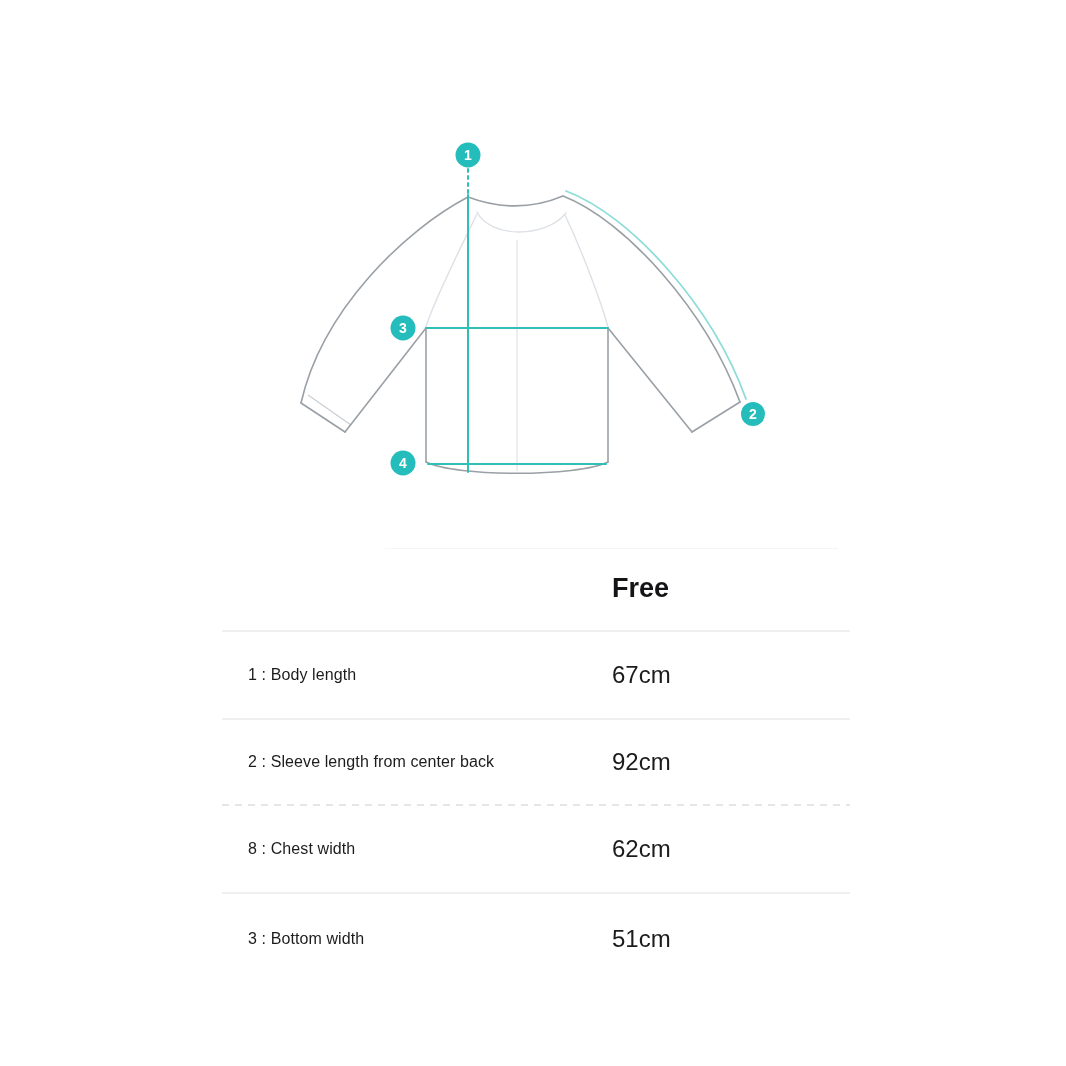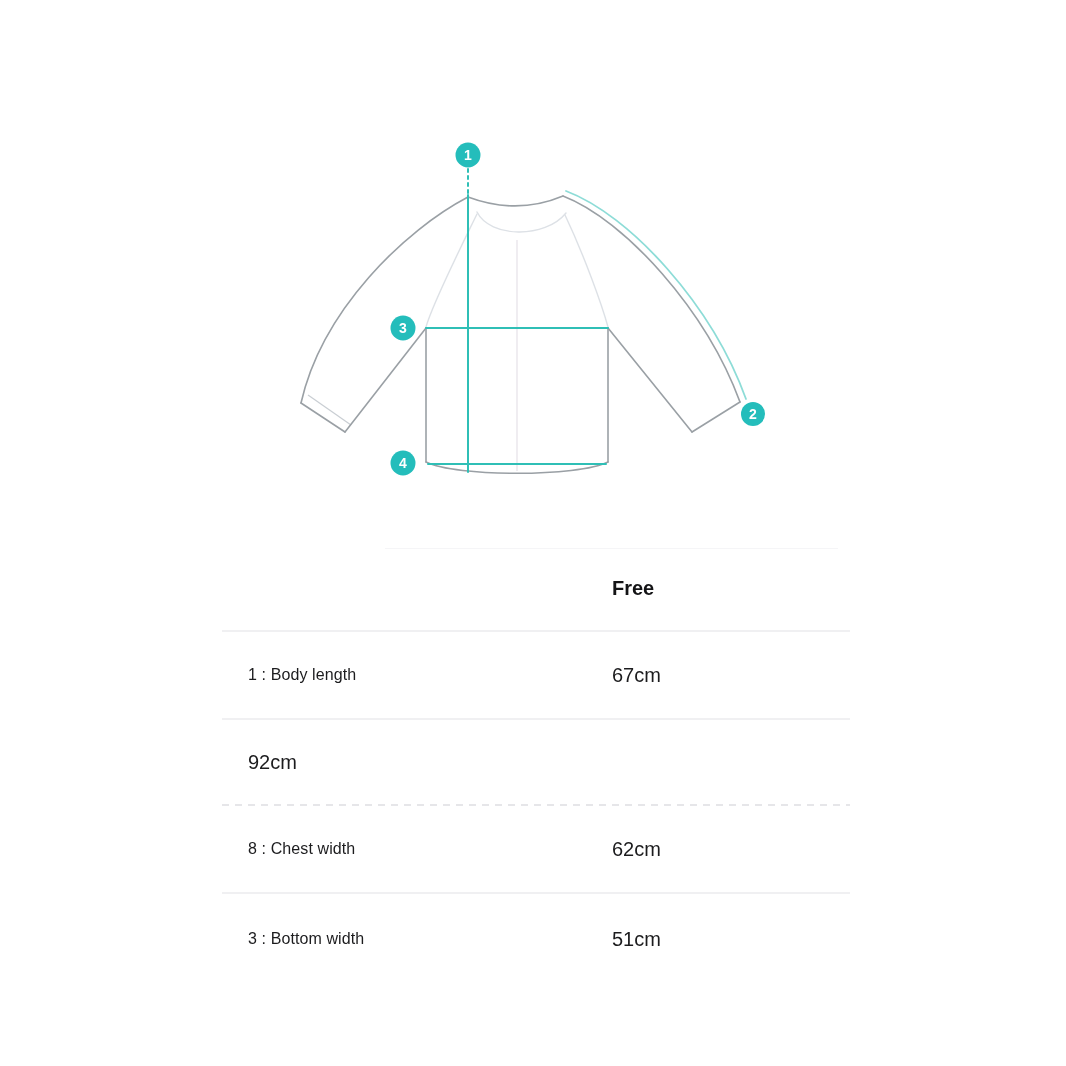--- a/index.html
+++ b/index.html
@@ -21,26 +21,26 @@
   .seam{fill:none;stroke:#c9ced3;stroke-width:1.2;}
   .measure{fill:none;stroke-width:2;stroke-linecap:round;}
   .measure-light{fill:none;stroke-width:1.8;stroke-linecap:round;opacity:.55;}
   .marker-num{fill:#ffffff;font-family:"Liberation Sans","DejaVu Sans",sans-serif;
               font-size:14px;font-weight:700;text-anchor:middle;}
 
   
   .table-top-edge{position:absolute;left:385px;top:548px;width:453px;height:1px;background:#f5f5f7;}
   .size-table{position:absolute;left:222px;top:547px;width:628px;}
   .thead{height:83px;display:flex;align-items:center;padding-left:390px;box-sizing:border-box;}
-  .thead span{font-size:20px;font-weight:700;color:#141416;}
+  .thead span{font-size:27px;font-weight:700;color:#141416;}
   .divider{height:2px;background:#f0f0f2;}
   .divider.dashed{background:repeating-linear-gradient(90deg,#e6e6e9 0 7px,transparent 7px 13px);}
   .row{display:flex;align-items:center;box-sizing:border-box;padding-left:26px;}
   .row .label{flex:0 0 364px;font-size:16px;color:#1c1c1e;letter-spacing:.1px;}
-  .row .value{font-size:20px;color:#1c1c1e;}
+  .row .value{font-size:24px;color:#1c1c1e;}
   .h-r1{height:86px}.h-r2{height:84px}.h-r3{height:86px}.h-r4{height:90px}
 </style>
 </head>
 <body>
 
 <div class="page">
 
   <svg class="diagram" viewBox="0 0 1066 530">
 
     <path class="centerline" d="M517,240 L517,471"></path>
@@ -96,20 +96,21 @@
     </div>
     <div class="divider"></div>
 
     <div class="row h-r1">
       <span class="label">1 : Body length</span>
       <span class="value">67cm</span>
     </div>
     <div class="divider"></div>
 
     <div class="row h-r2">
+      <span class="label">2 : Sleeve length from center back</span>
       <span class="value">92cm</span>
     </div>
     <div class="divider dashed"></div>
 
     <div class="row h-r3">
       <span class="label">8 : Chest width</span>
       <span class="value">62cm</span>
     </div>
     <div class="divider"></div>
 

